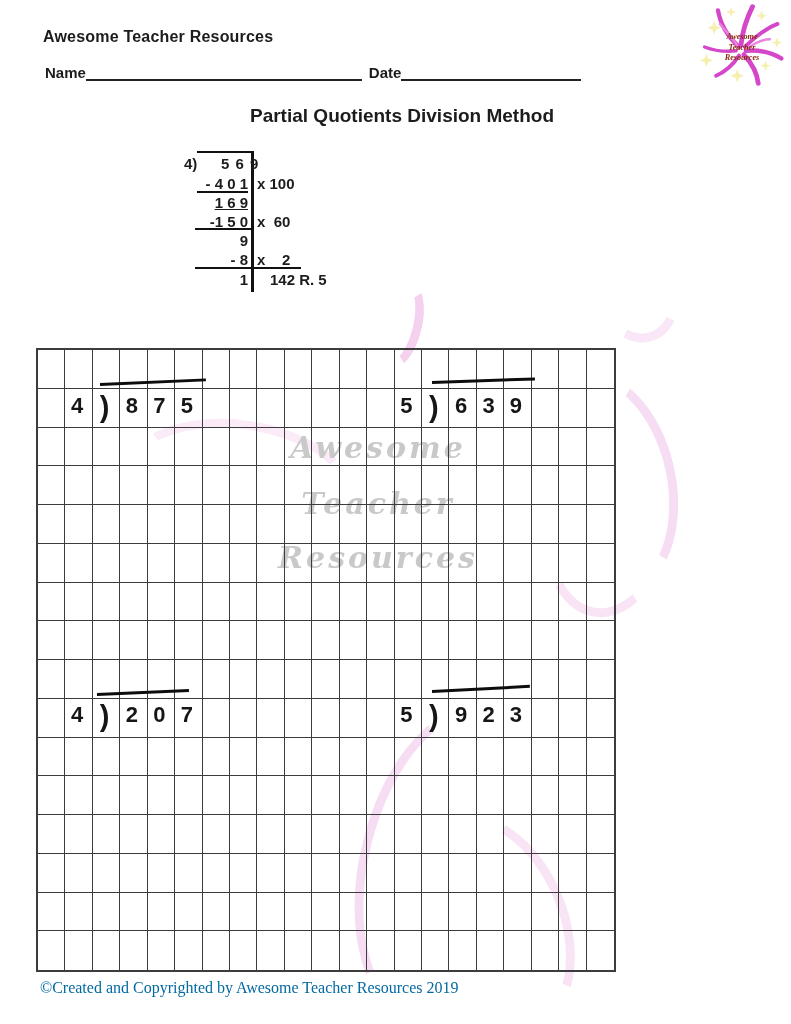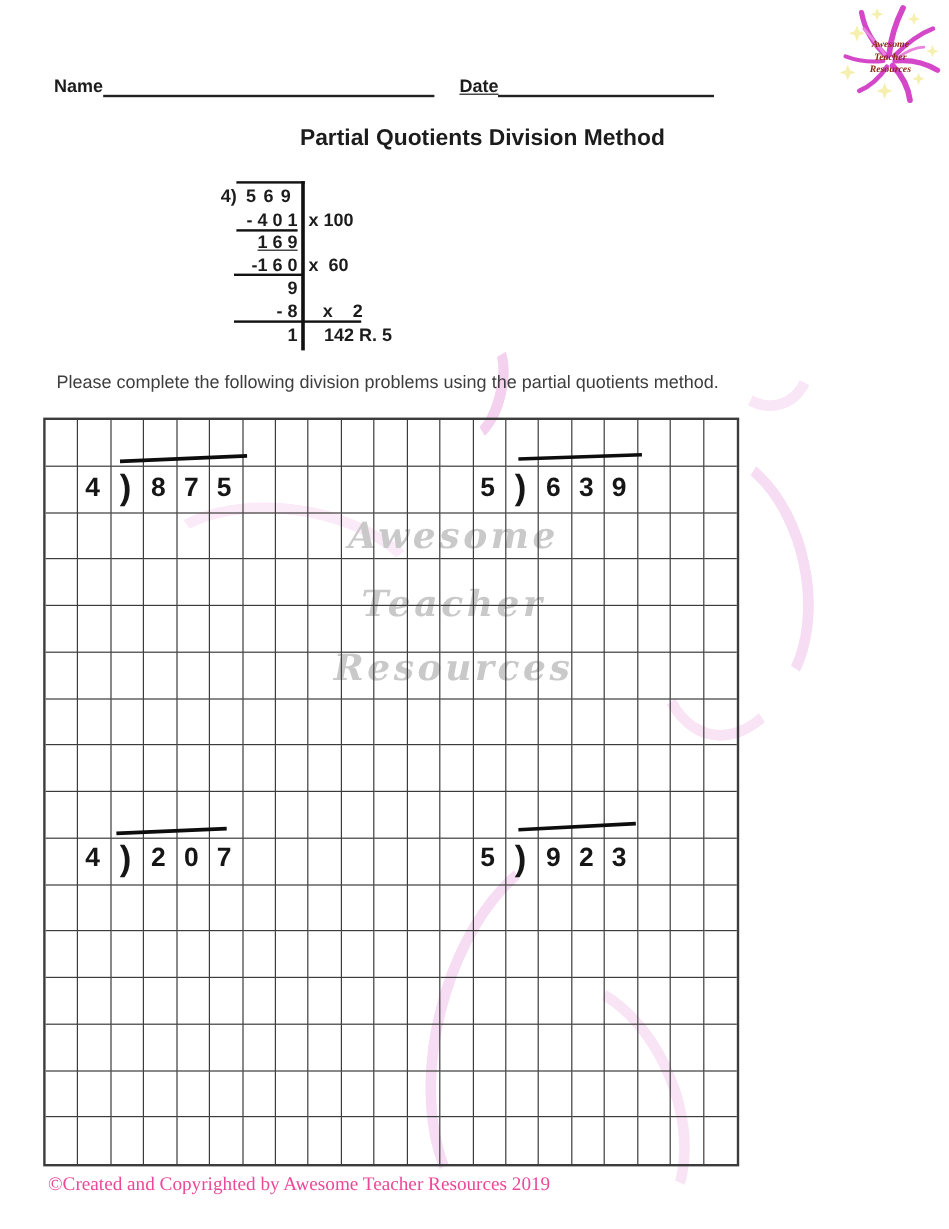--- a/index.html
+++ b/index.html
@@ -6,21 +6,21 @@
   .page{position:relative;width:791px;height:1024px;background:#fff;overflow:hidden;
         font-family:"Liberation Sans",sans-serif;color:#1c1c1c;}
   .abs{position:absolute;}
 
   
   .brand{left:43px;top:28px;font-size:16px;font-weight:700;letter-spacing:.2px;}
   .namedate{left:45px;top:64px;display:flex;align-items:flex-end;font-size:15px;font-weight:700;}
   .blankline{border-bottom:2px solid #222;height:15px;}
   .nd-name-line{width:276px;}
   .nd-date-line{width:180px;}
-  .nd-date{margin-left:21px;text-decoration:underline;}
+  .nd-date{margin-left:7px;}
   .title{left:0;top:105px;width:804px;text-align:center;font-size:19px;font-weight:700;}
 
   
   .ex{font-weight:700;font-size:15px;line-height:15px;white-space:pre;}
   .ex-num{left:180px;width:68px;text-align:right;}
   .ex-right{left:257px;text-align:left;}
   .exline{background:#111;height:2.4px;}
   .ex-vline{left:251px;top:151px;width:2.6px;height:141px;background:#111;}
 
   
@@ -43,21 +43,21 @@
   .prob2{left:392.6px;top:386.5px;}
   .prob3{left:63.4px;top:696px;}
   .prob4{left:392.6px;top:696px;}
 
   
   .wm-text{left:178px;width:400px;text-align:center;z-index:1;color:#c9c9c9;
            font-family:"DejaVu Serif","Liberation Serif",serif;font-weight:700;font-style:italic;
            font-size:30px;letter-spacing:3px;}
   .swirl{position:absolute;z-index:0;border:9px solid transparent;border-radius:50%;}
 
-  .footer{left:40px;top:979px;font-family:"Liberation Serif",serif;font-size:16px;color:#ec4899;}
+  .footer{left:40px;top:979px;font-family:"Liberation Serif",serif;font-size:16px;color:#0369a1;}
 
   .logo{left:693px;top:2px;width:96px;height:88px;}
 </style>
 </head>
 <body>
 
 <div class="page">
 
   <div class="swirl abs" style="left:378px;top:280px;width:26px;height:72px;border-right-color:#f4d2ef;transform:rotate(14deg);"></div>
   <div class="swirl abs" style="left:600px;top:255px;width:60px;height:70px;border-bottom-color:#f9e6f6;transform:rotate(-18deg);"></div>
@@ -88,57 +88,57 @@
       <path d="M44,74 l2,-5 2,5 5,2 -5,2 -2,5 -2,-5 -5,-2 z"></path>
       <path d="M74,64 l1.5,-4 1.5,4 4,1.5 -4,1.5 -1.5,4 -1.5,-4 -4,-1.5 z"></path>
     </g>
     <g font-family="Liberation Serif, serif" font-size="8.5" font-weight="bold" font-style="italic" fill="#8a2a12" text-anchor="middle">
       <text x="51" y="38">Awesome</text>
       <text x="51" y="49">Teacher</text>
       <text x="51" y="60">Resources</text>
     </g>
   </svg>
 
+  <div class="abs brand">Awesome Teacher Resources</div>
 
   <div class="abs namedate">
     <span>Name</span>
     <span class="blankline nd-name-line"></span>
     <span class="nd-date">Date</span>
     <span class="blankline nd-date-line"></span>
   </div>
 
   <div class="abs title">Partial Quotients Division Method</div>
 
   <div>
     <div class="abs exline" style="left:197px;top:151px;width:57px;"></div>
     <div class="abs ex-vline"></div>
     <div class="abs ex" style="left:184px;top:156px;">4)</div>
-    <div class="abs ex" style="left:205px;top:156px;letter-spacing:1px;">5 6 9</div>
+    <div class="abs ex" style="left:221px;top:156px;letter-spacing:1px;">5 6 9</div>
 
     <div class="abs ex ex-num" style="top:176px;">- 4 0 1</div>
     <div class="abs ex ex-right" style="top:176px;">x 100</div>
     <div class="abs exline" style="left:197px;top:191px;width:51px;"></div>
 
     <div class="abs ex ex-num" style="top:195px;text-decoration:underline;">1 6 9</div>
 
-    <div class="abs ex ex-num" style="top:214px;">-1 6 0</div>
+    <div class="abs ex ex-num" style="top:214px;">-1 5 0</div>
     <div class="abs ex ex-right" style="top:214px;">x  60</div>
     <div class="abs exline" style="left:195px;top:228px;width:58px;"></div>
 
     <div class="abs ex ex-num" style="top:233px;">9</div>
 
     <div class="abs ex ex-num" style="top:252px;">- 8</div>
-    <div class="abs ex ex-right" style="top:252px;margin-left:12px;">x    2</div>
+    <div class="abs ex ex-right" style="top:252px;">x    2</div>
     <div class="abs exline" style="left:195px;top:267px;width:106px;"></div>
 
     <div class="abs ex ex-num" style="top:272px;">1</div>
     <div class="abs ex" style="left:270px;top:272px;">142 R. 5</div>
   </div>
 
-  <div class="abs instruction">Please complete the following division problems using the partial quotients method.</div>
 
   <div class="abs wm-text" style="top:430px;">Awesome</div>
   <div class="abs wm-text" style="top:486px;">Teacher</div>
   <div class="abs wm-text" style="top:540px;">Resources</div>
 
   <div class="abs grid" id="worksheet-grid">
       <div class="cell"></div>
       <div class="cell"></div>
       <div class="cell"></div>
       <div class="cell"></div>

